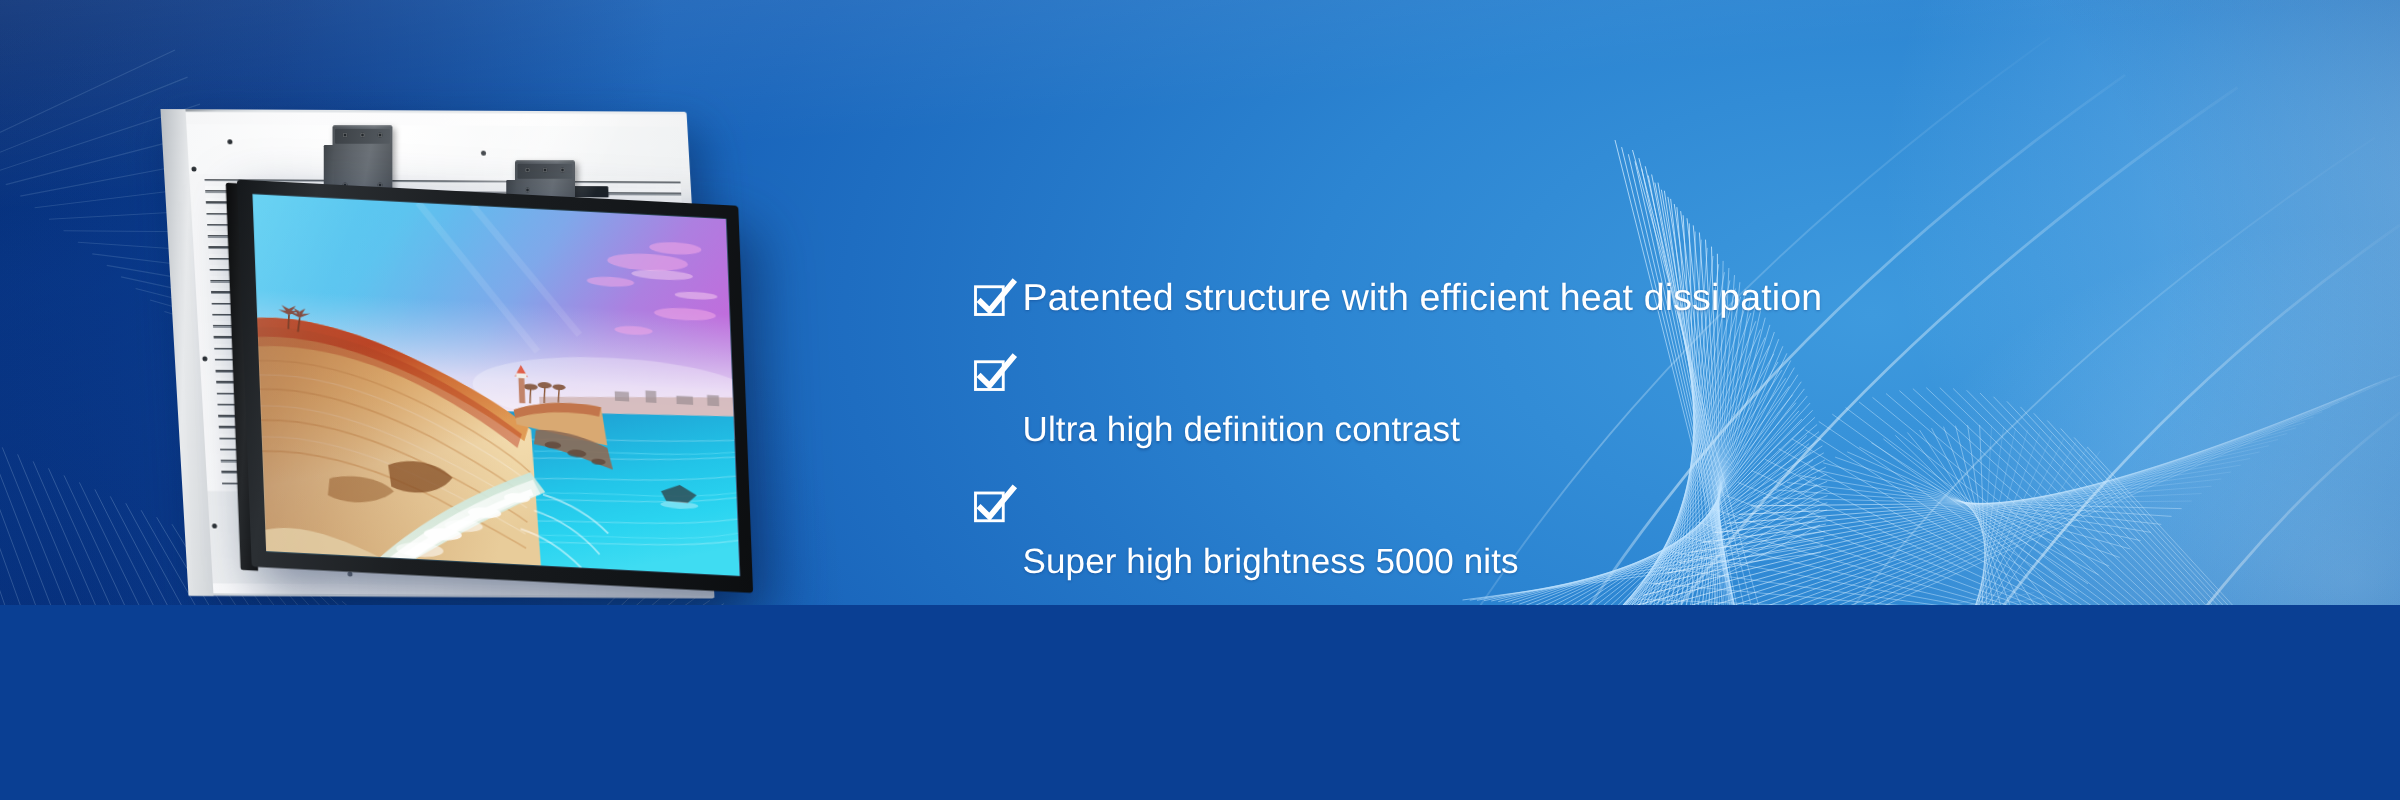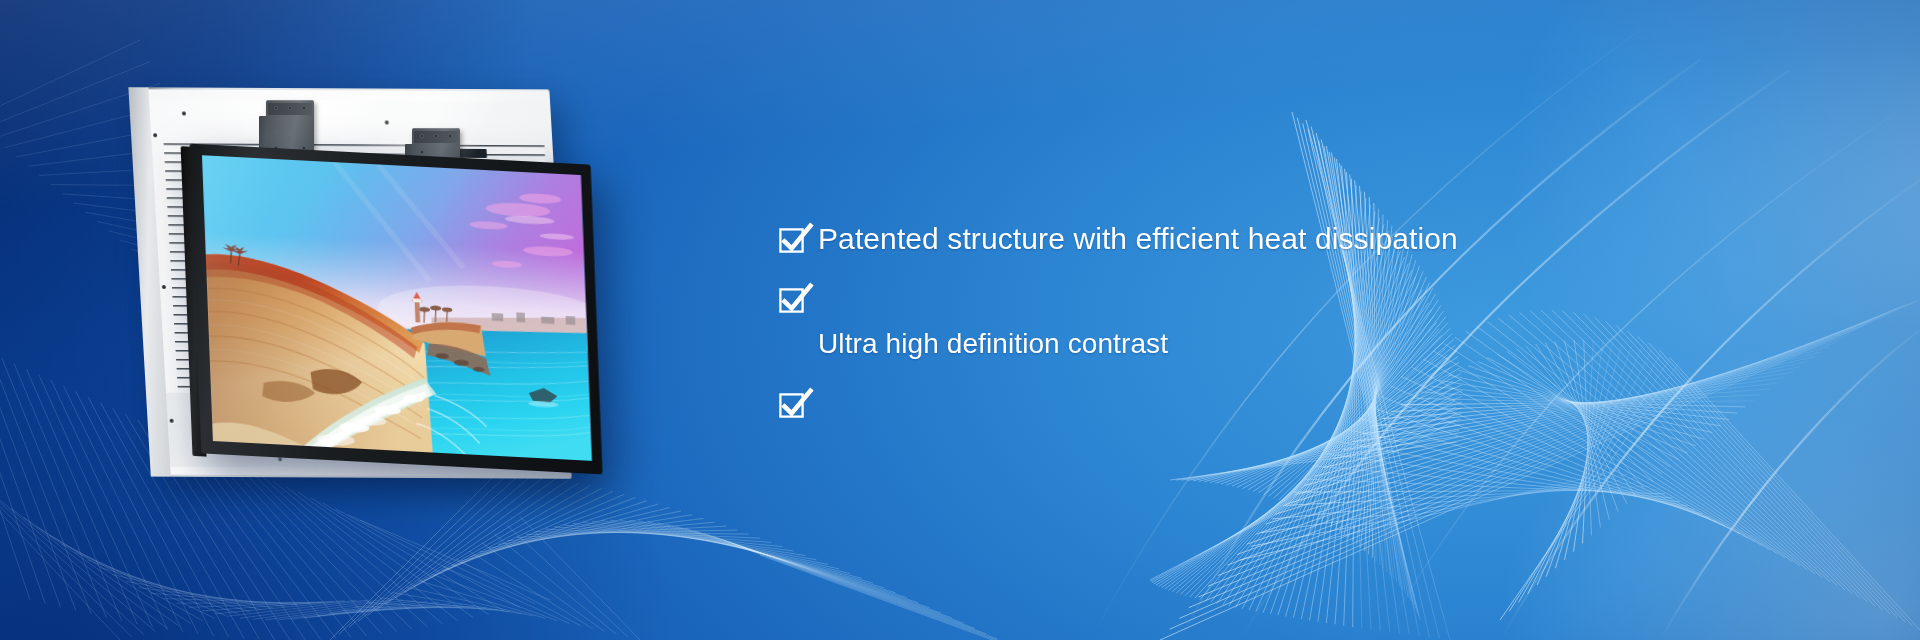--- a/index.html
+++ b/index.html
@@ -1,21 +1,21 @@
 <!DOCTYPE html>
 <html><head>
 <meta charset="utf-8">
 <title>High Brightness LCD Banner</title>
 <style>
   html,body{margin:0;padding:0;background:#0a3f93;}
   *{box-sizing:border-box;}
 
   .banner{
     position:relative;
-    width:1920px;height:640px;
+    width:1920px;height:484px;
     overflow:hidden;
     font-family:"Liberation Sans","DejaVu Sans",sans-serif;
     background:#1663b8;
   }
 
   
   .bg-base{
     position:absolute;inset:0;
     background:
       radial-gradient(ellipse 1500px 900px at 78% 52%, #3e9ade 0%, #2c85d2 30%, #1a66bc 62%, #0e4fa6 100%);
@@ -862,20 +862,29 @@
     <div class="feature-row r2">
       <span class="cb">
         <svg viewBox="0 0 34 32" aria-hidden="true">
           <rect x="1.4" y="5.4" width="22.2" height="22.2" fill="none" stroke="#ffffff" stroke-width="2.3"></rect>
           <path d="M5.5,17.5 L12.6,24.4 L31.4,1.8" fill="none" stroke="#ffffff" stroke-width="4.6" stroke-linecap="square" stroke-linejoin="miter"></path>
         </svg>
       </span>
       <span class="feature-text">Ultra high definition contrast</span>
     </div>
 
+    <div class="feature-row r3">
+      <span class="cb">
+        <svg viewBox="0 0 34 32" aria-hidden="true">
+          <rect x="1.4" y="5.4" width="22.2" height="22.2" fill="none" stroke="#ffffff" stroke-width="2.3"></rect>
+          <path d="M5.5,17.5 L12.6,24.4 L31.4,1.8" fill="none" stroke="#ffffff" stroke-width="4.6" stroke-linecap="square" stroke-linejoin="miter"></path>
+        </svg>
+      </span>
+      <span class="feature-text">Super high brightness 5000 nits</span>
+    </div>
 
     <div class="feature-row r4">
       <span class="cb">
         <svg viewBox="0 0 34 32" aria-hidden="true">
           <rect x="1.4" y="5.4" width="22.2" height="22.2" fill="none" stroke="#ffffff" stroke-width="2.3"></rect>
           <path d="M5.5,17.5 L12.6,24.4 L31.4,1.8" fill="none" stroke="#ffffff" stroke-width="4.6" stroke-linecap="square" stroke-linejoin="miter"></path>
         </svg>
       </span>
     </div>
   </div>

